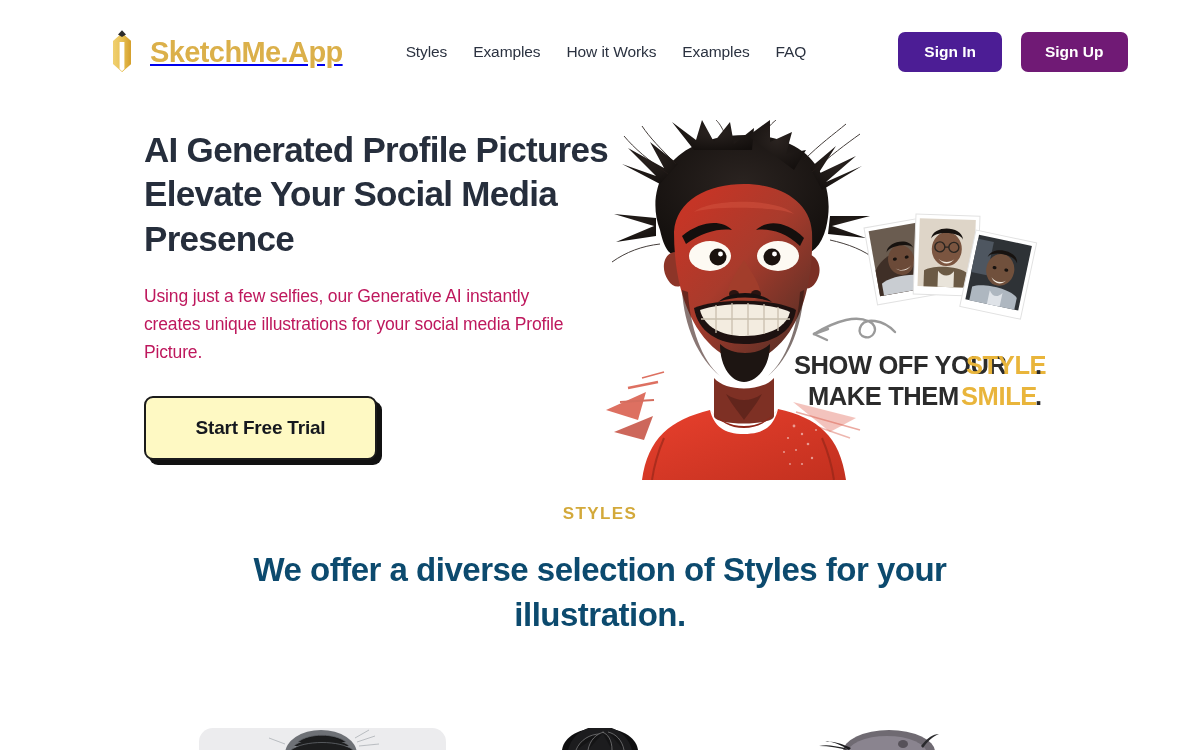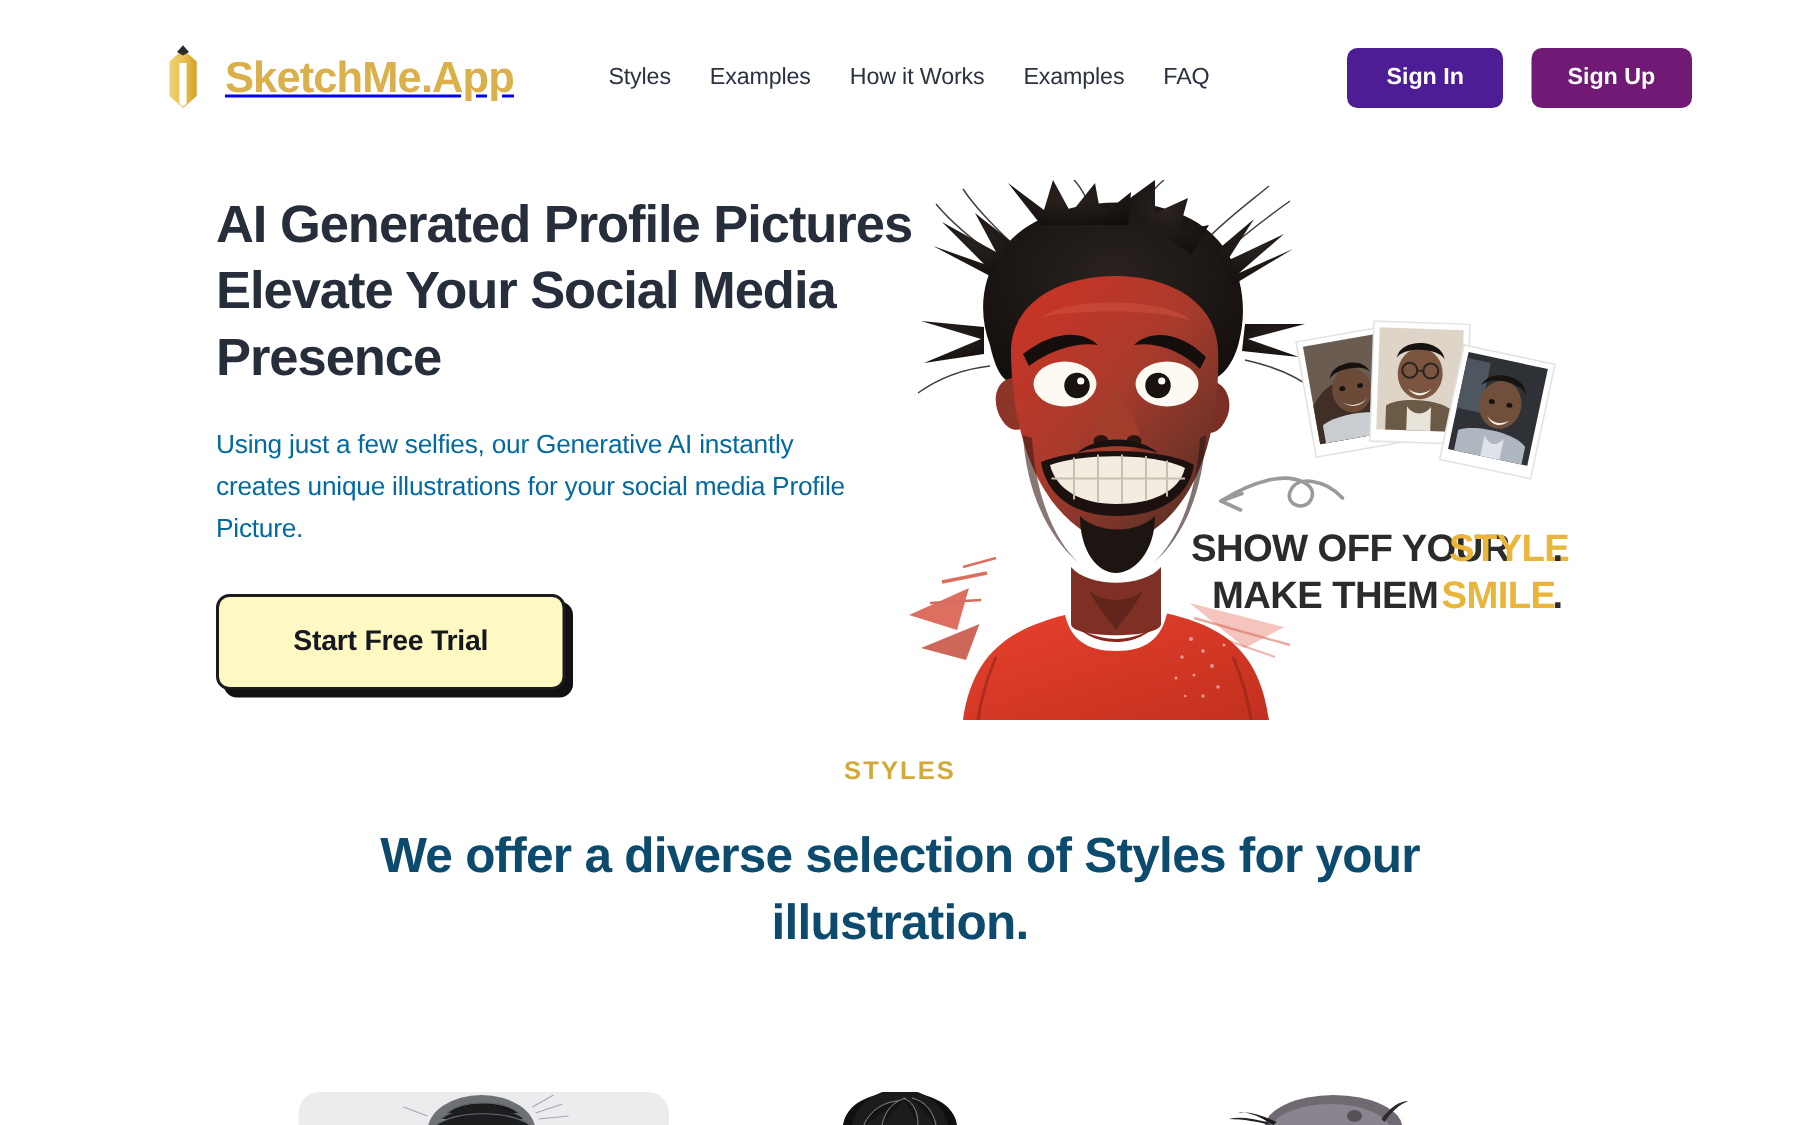--- a/index.html
+++ b/index.html
@@ -45,21 +45,21 @@
   .hero {
     position: absolute; top: 104px; left: 0; width: 1200px; height: 400px;
   }
   .hero-copy { position: absolute; left: 144px; top: 24px; width: 470px; }
   .hero-title {
     font-size: 35px; font-weight: 700; line-height: 1.27;
     color: #262e3c; letter-spacing: -0.7px;
   }
   .hero-sub {
     margin-top: 22px;
-    font-size: 17.5px; line-height: 1.58; color: #0369a1;
+    font-size: 17.5px; line-height: 1.58; color: #be185d;
     letter-spacing: -0.15px; max-width: 445px;
   }
   .cta-wrap { margin-top: 30px; position: relative; width: 237px; height: 68px; }
   .btn-cta {
     position: absolute; left: 0; top: 0;
     width: 233px; height: 64px;
     background: #fef9c3; border: 2px solid #1b1b1b; border-radius: 9px;
     box-shadow: 5px 5px 0 #111111;
     font-size: 19px; font-weight: 700; color: #15181e;
     font-family: "Liberation Sans", sans-serif;

